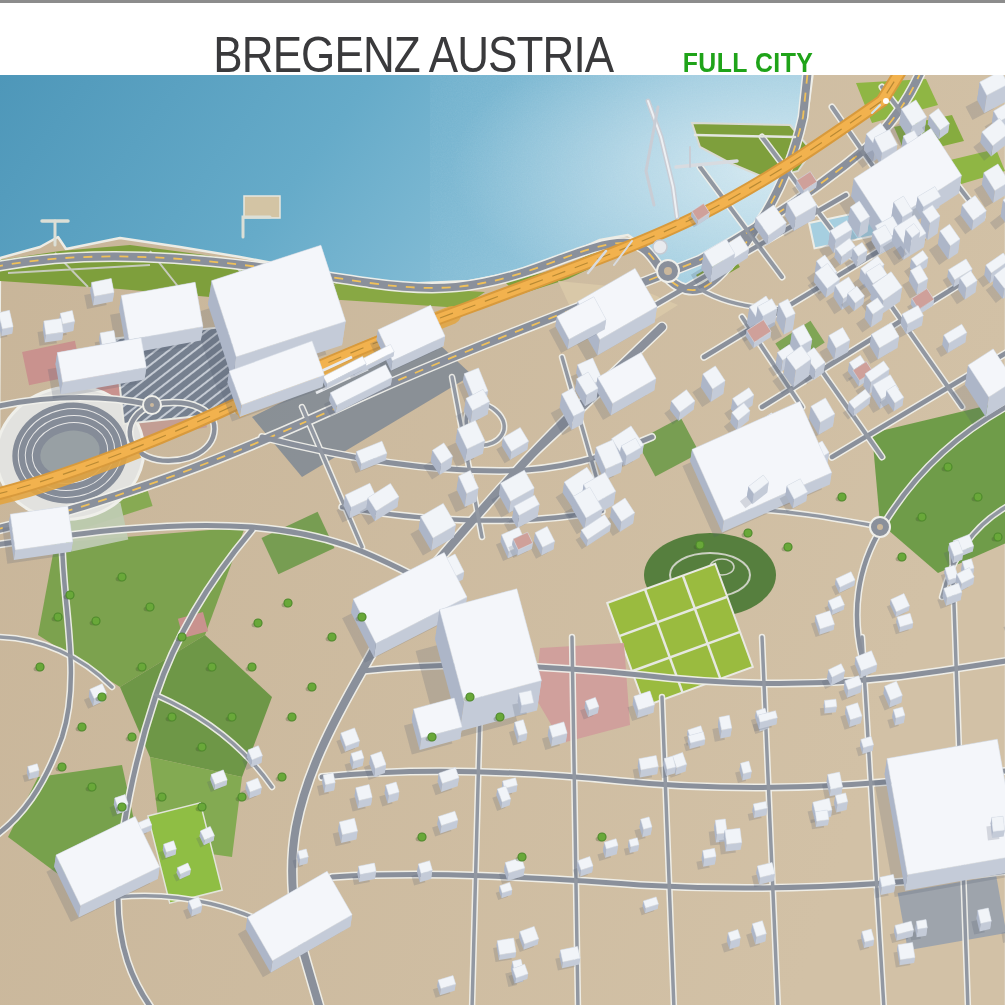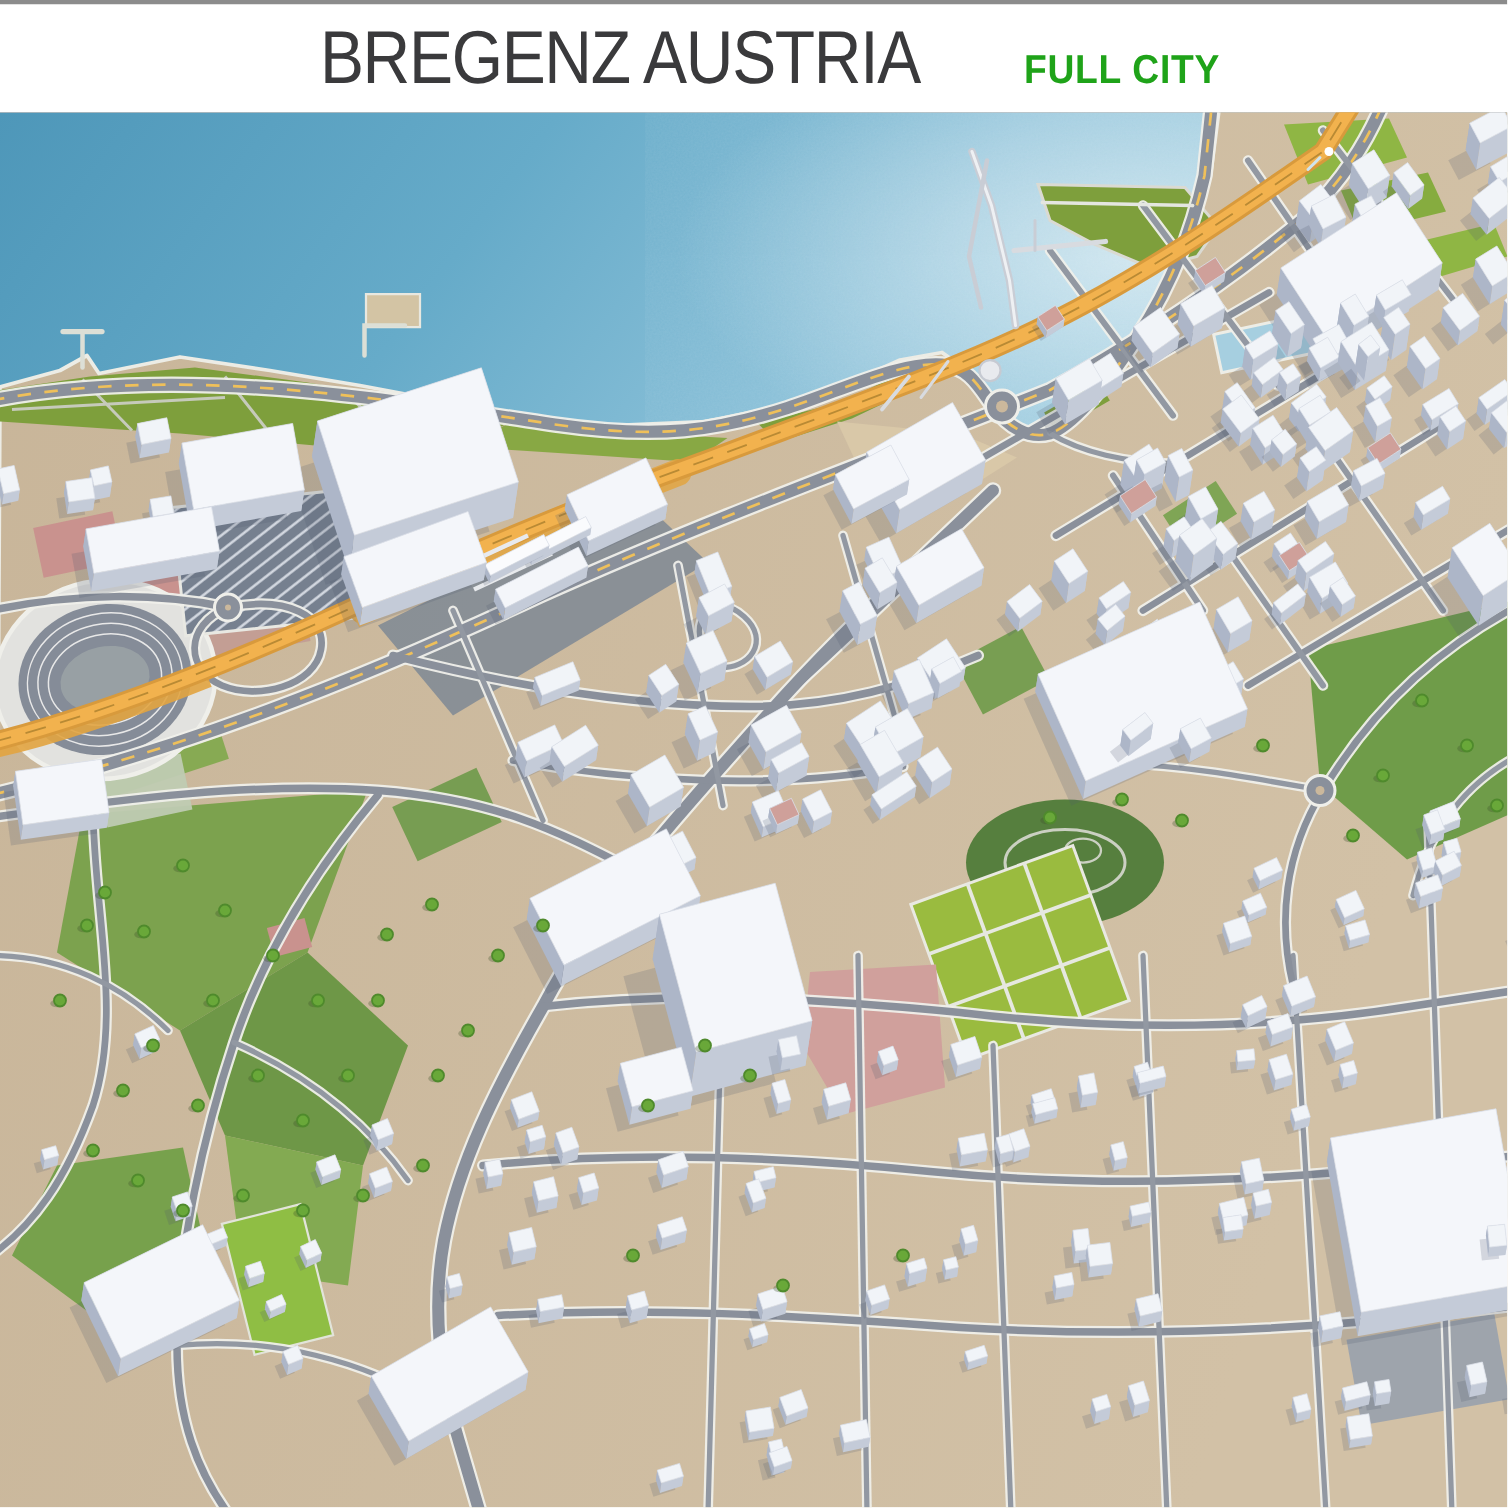--- a/index.html
+++ b/index.html
@@ -1,20 +1,20 @@
 <!DOCTYPE html>
 <html><head>
 <meta charset="utf-8">
 <style>
   html,body{margin:0;padding:0;background:#ffffff;}
   .page{position:relative;width:1005px;height:1005px;overflow:hidden;background:#fff;
         font-family:"Liberation Sans", sans-serif;}
   .topbar{height:3px;background:#8C8C8C;}
-  .header{height:72px;display:flex;align-items:baseline;justify-content:center;gap:36px;
-          padding-top:10px;box-sizing:border-box;background:#fff;}
+  .header{height:56px;display:flex;align-items:baseline;justify-content:center;gap:36px;
+          padding-top:10px;box-sizing:border-box;background:#fff;margin-top:17px;}
   .title{font-size:50px;font-weight:400;letter-spacing:-1px;color:#3A3A3C;
          transform:scaleX(.88);transform-origin:center baseline;white-space:nowrap;line-height:1;}
   .subtitle{font-size:27px;font-weight:700;letter-spacing:.5px;color:#1FA319;
             transform:scaleX(.92);white-space:nowrap;line-height:1;}
   .midbar{height:8px;background:#7F7F7F;}
   .mapwrap{position:absolute;top:75px;left:0;width:1005px;height:930px;}
   svg{display:block;}
 </style>
 </head>
 <body>

